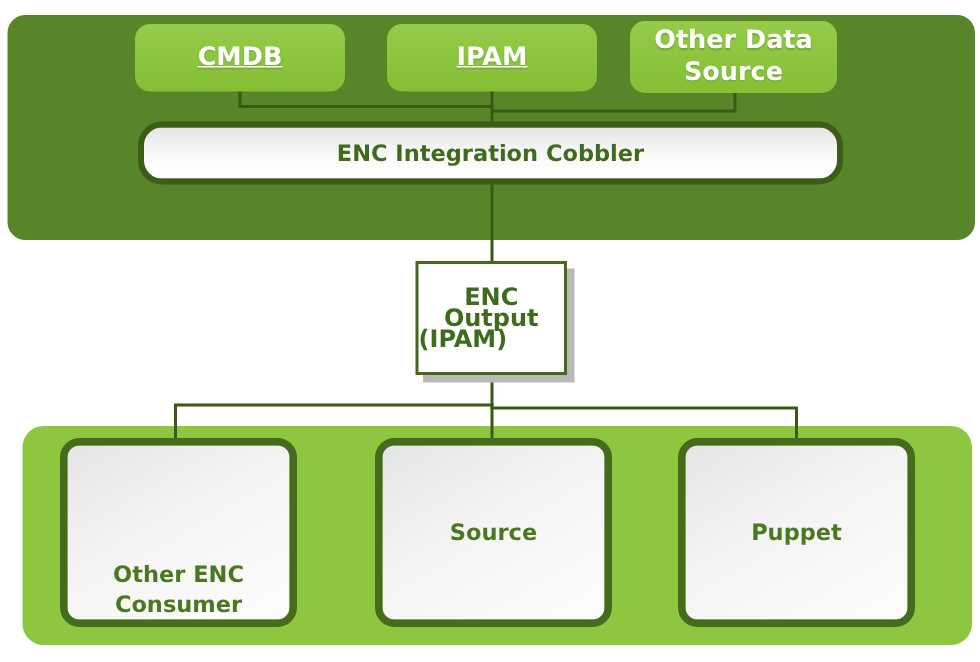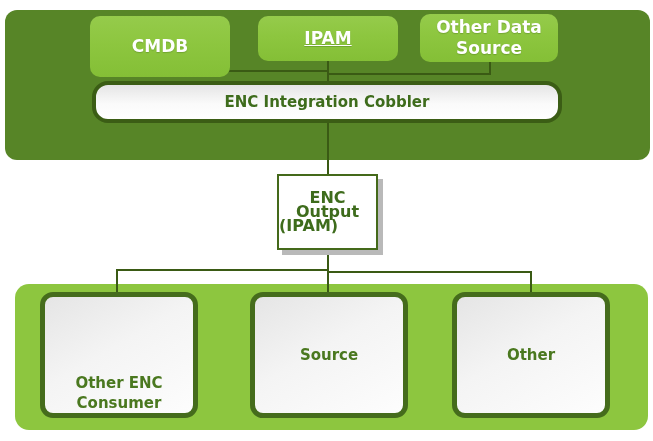--- a/index.html
+++ b/index.html
@@ -47,21 +47,21 @@
     display: flex;
     align-items: center;
     justify-content: center;
     text-align: center;
     color: #ffffff;
     font-weight: bold;
     font-size: 17px;
     line-height: 21px;
     text-shadow: 0 1px 1px rgba(40,70,10,0.25);
   }
-  .src-cmdb  { left: 90px;  top: 16px; width: 140px; height: 61px; }
+  .src-cmdb  { left: 90px;  top: 16px; width: 140px; height: 45px; text-decoration: underline; }
   .src-ipam  { left: 258px; top: 16px; width: 140px; height: 45px; text-decoration: underline; }
   .src-other { left: 420px; top: 14px; width: 138px; height: 48px; padding: 8px 6px; }
   .integration-box {
     position: absolute;
     left: 92px; top: 81px;
     width: 470px; height: 42px;
     box-sizing: border-box;
     background: linear-gradient(180deg, #e5e5e5 0%, #fafafa 55%, #ffffff 100%);
     border: 4px solid #3b5d15;
     border-radius: 16px;
@@ -149,16 +149,16 @@
     <span>(IPAM)</span>
   </div>
 
   <div class="consumer-box consumer-1">
     <span>Other ENC Consumer</span>
   </div>
   <div class="consumer-box consumer-2">
     <span>Source</span>
   </div>
   <div class="consumer-box consumer-3">
-    <span>Other</span>
+    <span>Puppet</span>
   </div>
 
 </div>
 
 </body></html>

